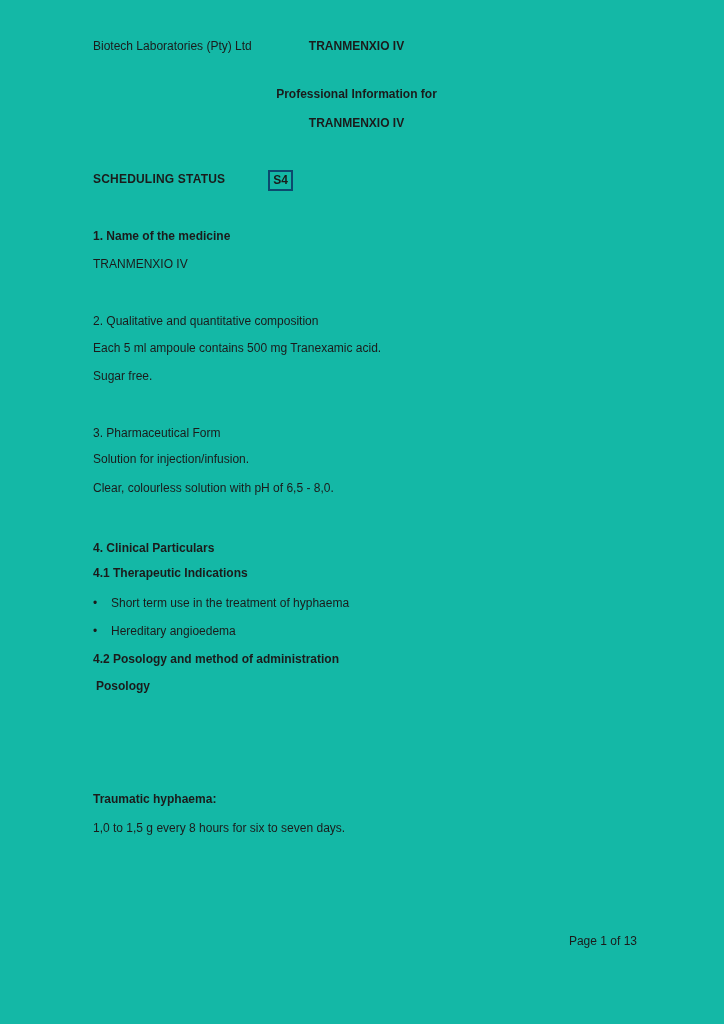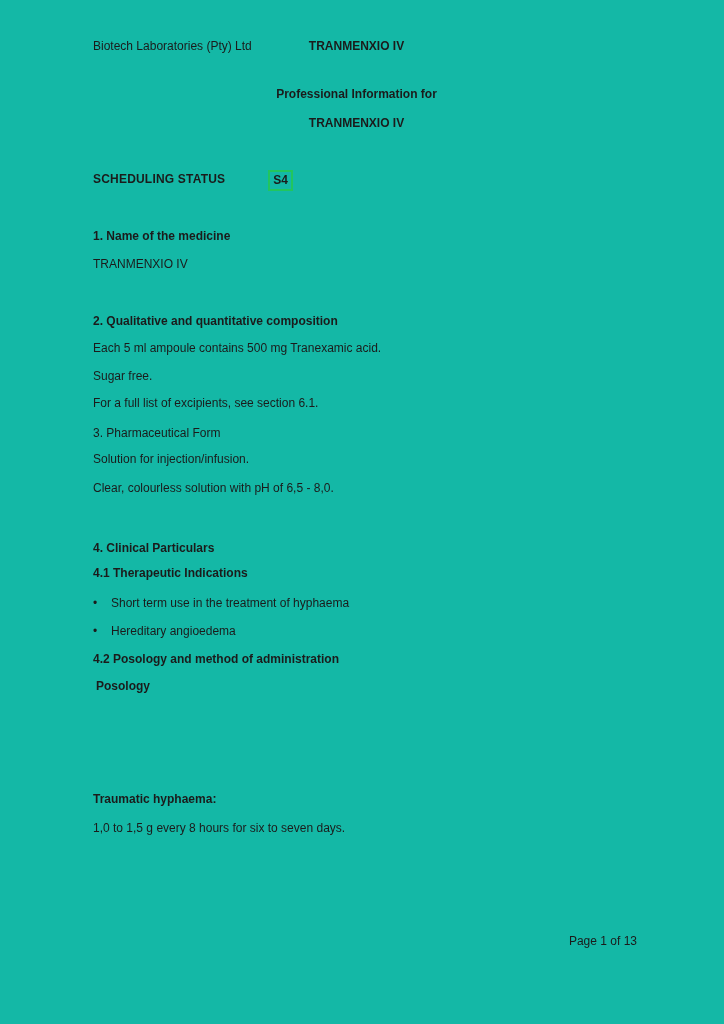--- a/index.html
+++ b/index.html
@@ -27,29 +27,29 @@
   .header-product { top: 38px; }
   .title-line1 { top: 86px; }
   .title-line2 { top: 115px; }
   .sched-label { position: absolute; left: 93px; top: 171px; font-weight: bold; letter-spacing: 0.2px; }
   .sched-box {
     position: absolute;
     left: 268px;
     top: 170px;
     min-width: 25px;
     height: 21px;
-    border: 2px solid #22c55e;
+    border: 2px solid #0c4a6e;
     font-weight: bold;
     text-align: center;
     line-height: 17px;
     padding: 0 3px;
   }
   .h-s1   { top: 228px; font-weight: bold; }
   .t-s1   { top: 256px; }
-  .h-s2   { top: 313px; font-weight: bold; text-align: right; }
+  .h-s2   { top: 313px; font-weight: normal; text-align: right; }
   .t-s2a  { top: 340px; }
   .t-s2b  { top: 368px; }
   .t-s2c  { top: 395px; }
   .h-s3   { top: 425px; font-weight: normal; }
   .t-s3a  { top: 451px; }
   .t-s3b  { top: 480px; }
   .h-s4   { top: 540px; font-weight: bold; }
   .h-s41  { top: 565px; font-weight: bold; }
   .bullet1 { top: 595px; }
   .bullet2 { top: 623px; }
@@ -82,21 +82,20 @@
 
   <div class="sched-label">SCHEDULING STATUS</div>
   <div class="sched-box">S4</div>
 
   <div class="abs h-s1">1. Name of the medicine</div>
   <div class="abs t-s1">TRANMENXIO IV</div>
 
   <div class="abs h-s2">2. Qualitative and quantitative composition</div>
   <div class="abs t-s2a">Each 5 ml ampoule contains 500 mg Tranexamic acid.</div>
   <div class="abs t-s2b">Sugar free.</div>
-  <div class="abs t-s2c">For a full list of excipients, see section 6.1.</div>
 
   <div class="abs h-s3">3. Pharmaceutical Form</div>
   <div class="abs t-s3a">Solution for injection/infusion.</div>
   <div class="abs t-s3b">Clear, colourless solution with pH of 6,5 - 8,0.</div>
 
   <div class="abs h-s4">4. Clinical Particulars</div>
   <div class="abs h-s41">4.1 Therapeutic Indications</div>
 
   <div class="abs bullet1 bullet-row">
     <span class="marker"></span>

